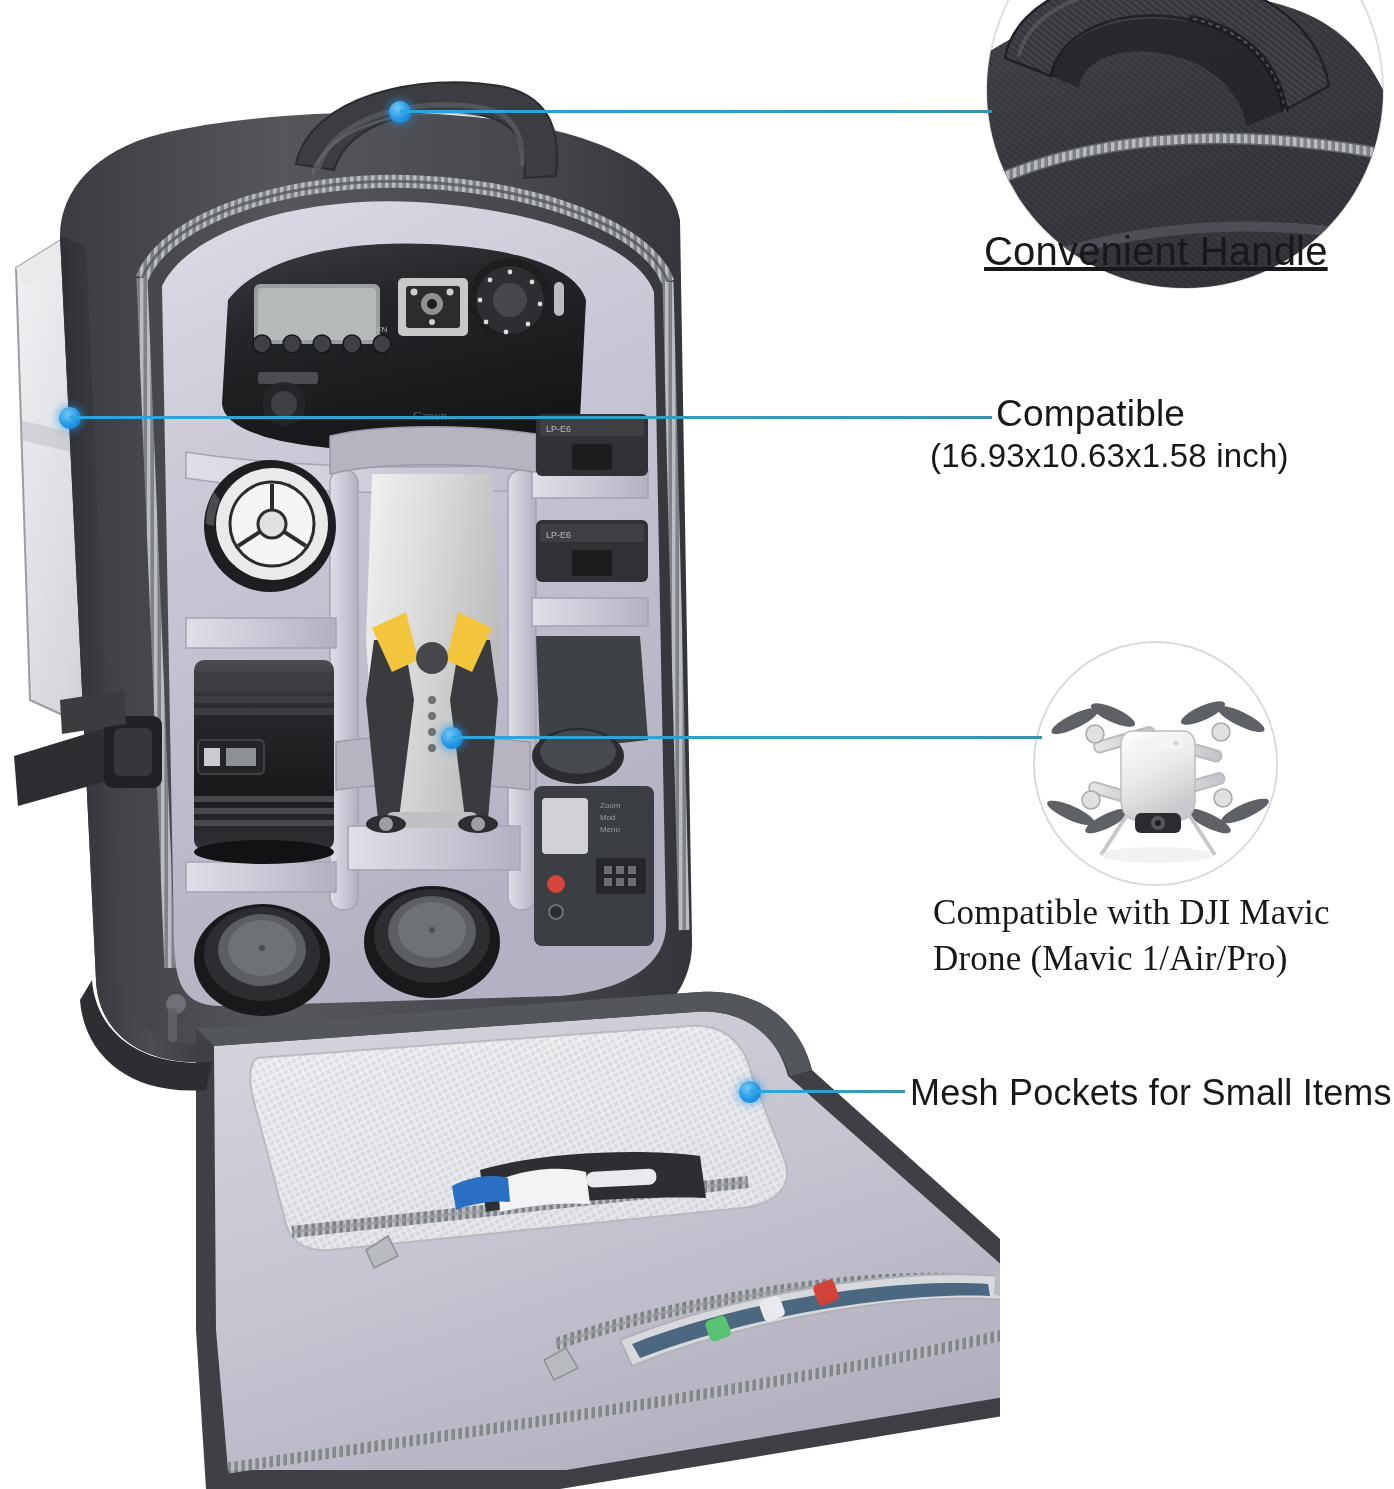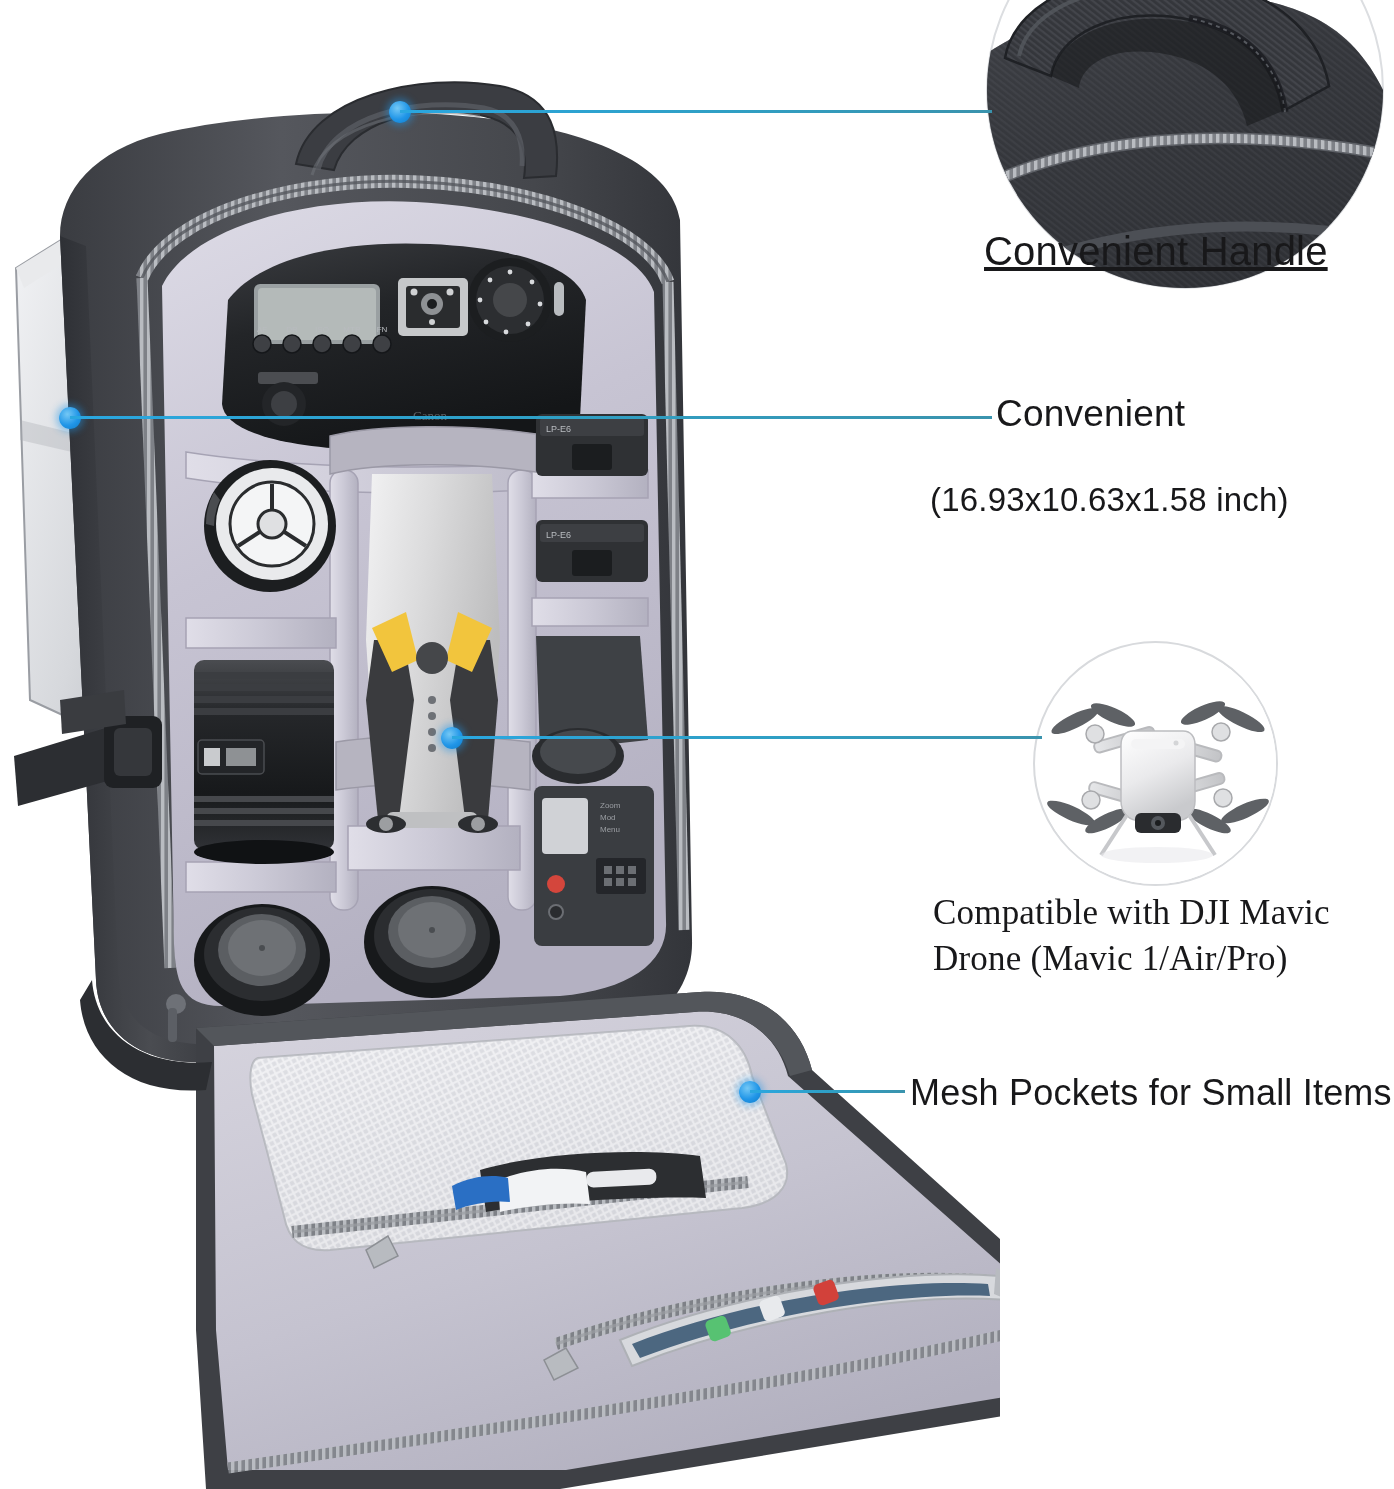--- a/index.html
+++ b/index.html
@@ -23,21 +23,21 @@
     position: absolute;
     color: #18181a;
     font-family: "Liberation Sans", "DejaVu Sans", sans-serif;
     font-weight: 400;
     letter-spacing: 0.2px;
     white-space: pre;
     line-height: 1.18;
   }
   .lbl-handle     { left: 984px;  top: 228px;  font-size: 40px; text-decoration: underline; }
   .lbl-comp-main  { left: 996px;  top: 392px;  font-size: 37px; }
-  .lbl-comp-sub   { left: 930px;  top: 437px;  font-size: 33px; margin-top: 44px; }
+  .lbl-comp-sub   { left: 930px;  top: 437px;  font-size: 33px; }
   .lbl-drone      { left: 933px;  top: 890px;  font-size: 35px; line-height: 1.30; font-family: Liberation Serif, serif; }
   .lbl-mesh       { left: 910px;  top: 1072px; font-size: 36px; text-align: center; }
 
   
   .leader {
     position: absolute;
     height: 3px;
     background: linear-gradient(to right, #2aa7e0 0%, #2f9fc4 55%, #3a93ad 100%);
   }
   .leader-dot {
@@ -438,21 +438,21 @@
       </g>
     </svg>
   </div>
 
   <div class="leader-dot" style="left:389px; top:101px;"></div>
   <div class="leader" style="left:400px; top:110px; width:592px;"></div>
   <div class="callout-label lbl-handle">Convenient Handle</div>
 
   <div class="leader-dot" style="left:59px; top:407px;"></div>
   <div class="leader" style="left:70px; top:416px; width:922px;"></div>
-  <div class="callout-label lbl-comp-main">Convenient</div>
+  <div class="callout-label lbl-comp-main">Compatible</div>
   <div class="callout-label lbl-comp-sub">(16.93x10.63x1.58 inch)</div>
 
   <div class="inset ring" style="left:1033px; top:641px; width:245px; height:245px;">
     <svg viewBox="0 0 245 245" width="245" height="245" xmlns="http://www.w3.org/2000/svg">
       <defs>
         <linearGradient id="dBody" x1="0" y1="0" x2="0.4" y2="1">
           <stop offset="0%" stop-color="#ffffff"></stop>
           <stop offset="55%" stop-color="#eaeaec"></stop>
           <stop offset="100%" stop-color="#c9cacd"></stop>
         </linearGradient>

